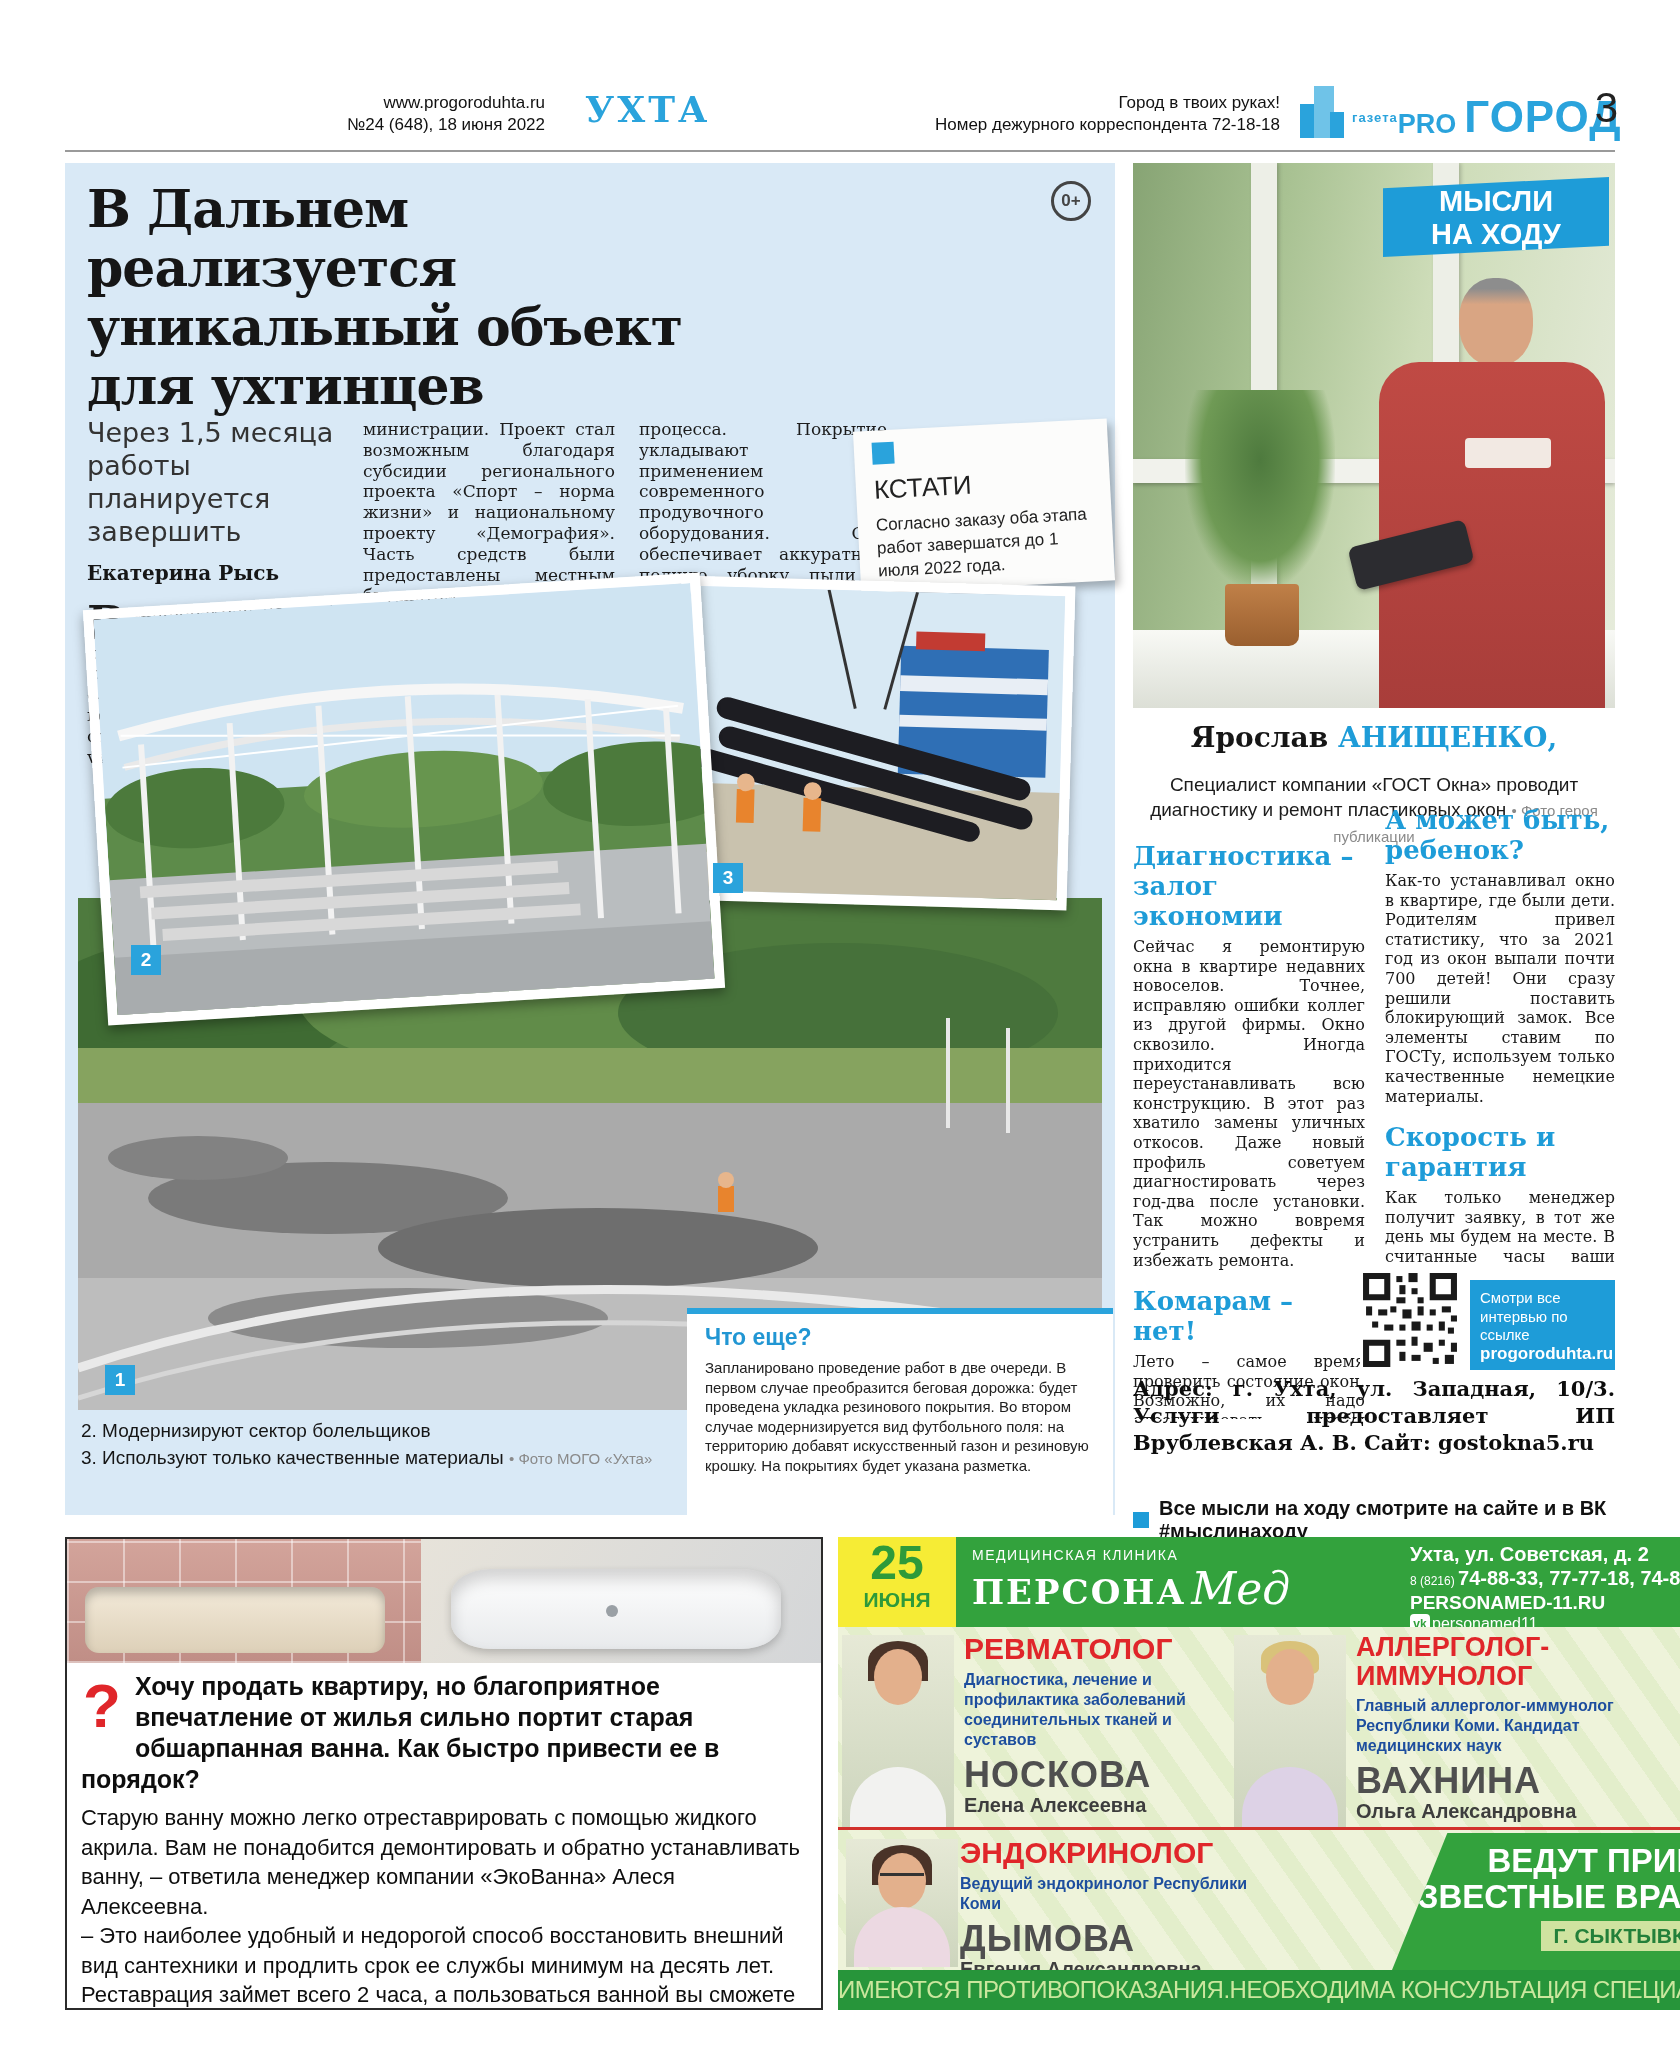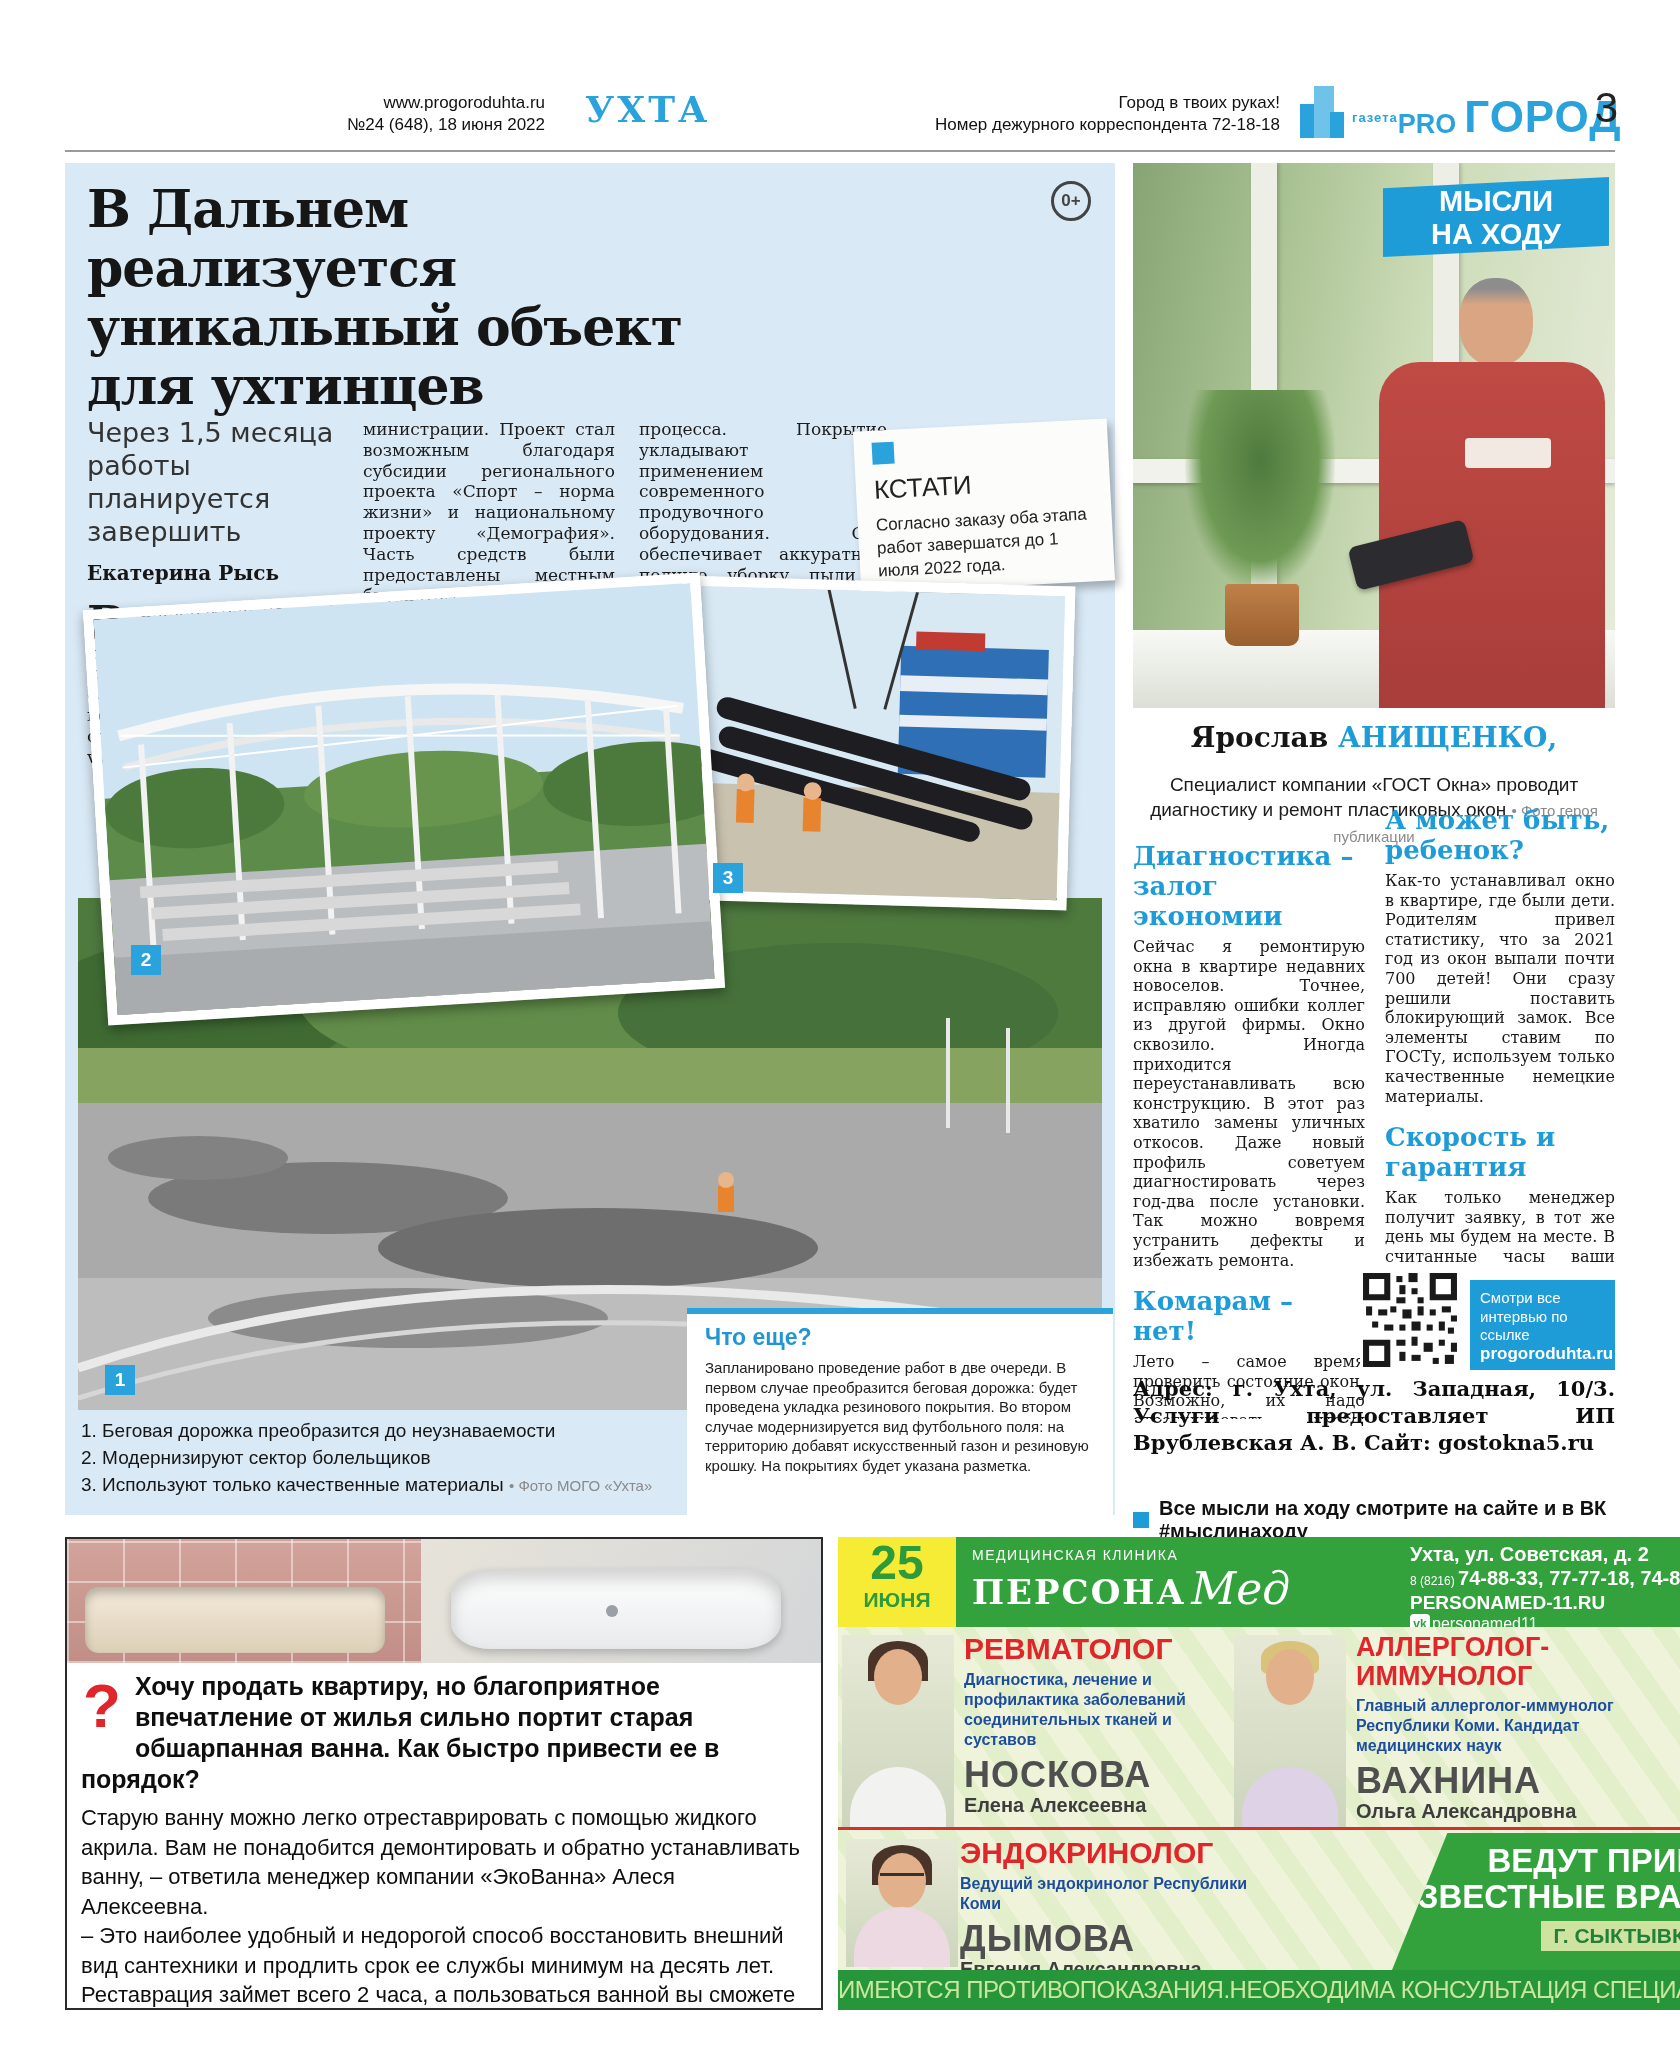--- a/index.html
+++ b/index.html
@@ -319,21 +319,20 @@
     <div class="mk mk1">1</div>
     <div class="mk mk2">2</div>
     <div class="mk mk3">3</div>
 
     <div class="what">
       <div class="w-title">Что еще?</div>
       <div class="w-text">Запланировано проведение работ в две очереди. В первом случае преобразится беговая дорожка: будет проведена укладка резинового покрытия. Во втором случае модернизируется вид футбольного поля: на территорию добавят искусственный газон и резиновую крошку. На покрытиях будет указана разметка.</div>
     </div>
 
     <div class="caps">
-      <div>1. Беговая дорожка преобразится до неузнаваемости</div>
       <div>2. Модернизируют сектор болельщиков</div>
       <div><span>3. Используют только качественные материалы</span> <span class="cap-credit">• Фото МОГО «Ухта»</span></div>
     </div>
   </div>
 
   <div class="right">
     <div class="ph-win">
       <div class="w-bar-v" style="left:118px"></div>
       <div class="w-bar-v" style="left:300px"></div>
       <div class="w-bar-h"></div>

